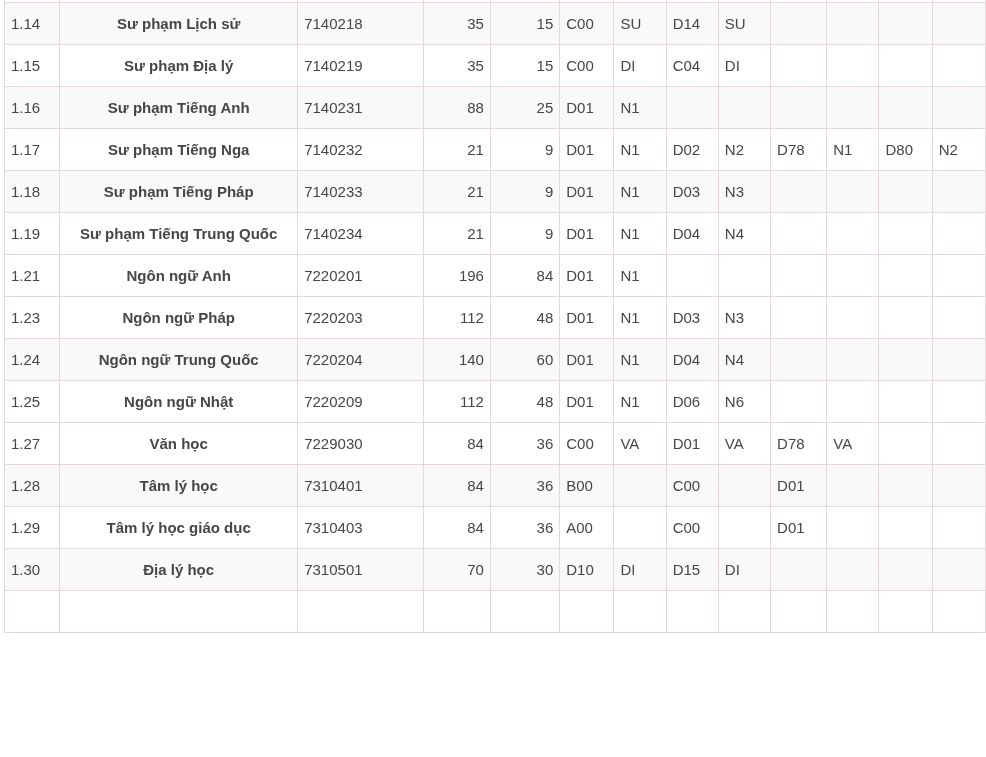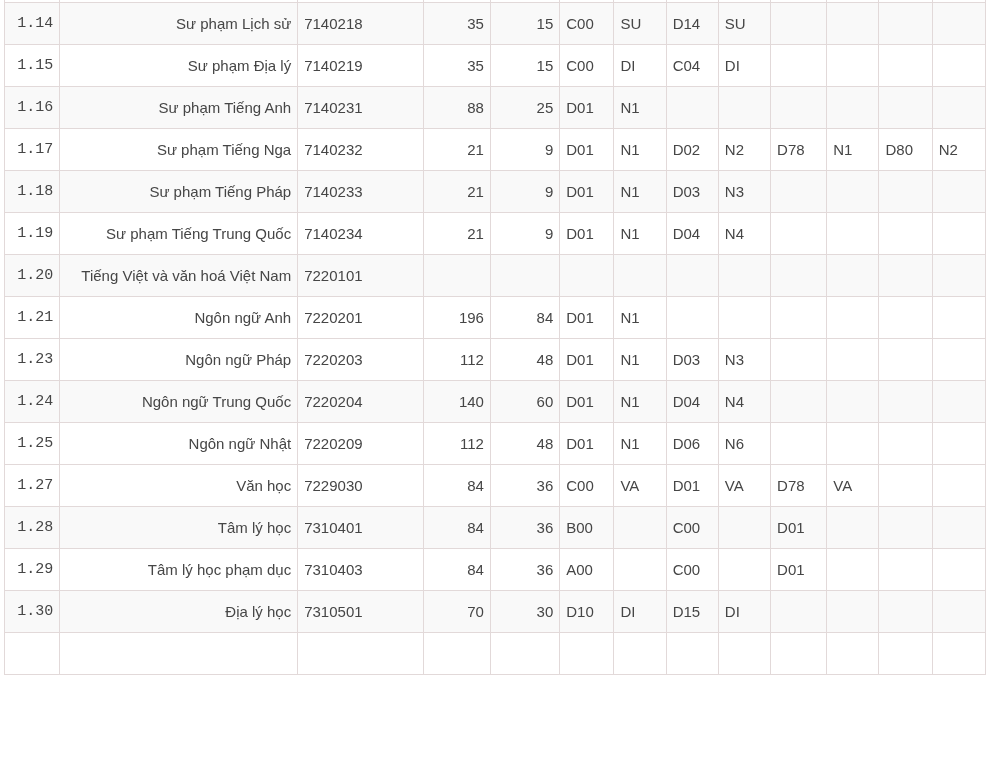--- a/index.html
+++ b/index.html
@@ -55,22 +55,22 @@
   col.c-target { width: 69px; }
   col.c-blk    { width: 54px; }
   col.c-sub    { width: 52px; }
   col.c-blk2   { width: 52px; }
   col.c-sub2   { width: 52px; }
   col.c-blk3   { width: 56px; }
   col.c-sub3   { width: 52px; }
   col.c-blk4   { width: 53px; }
   col.c-sub4   { width: 53px; }
 
-  td.idx    { text-align: right;  padding-right: 8px; font-family: Liberation Mono, monospace; }
-  td.name   { text-align: right;   padding-left: 6px; }
+  td.idx    { text-align: left;  padding-right: 8px; }
+  td.name   { text-align: center;   padding-left: 6px; font-weight: bold; }
   td.code   { text-align: left;   padding-left: 8px; }
   td.num    { text-align: right;  padding-right: 14px; }
   td.blk    { text-align: left;   padding-left: 7px; }
 </style>
 </head>
 <body>
 
 <div id="admissions-table-viewport">
   <div id="admissions-table-scroller">
     <table class="majors-table">
@@ -188,35 +188,20 @@
             <td class="num">9</td>
             <td class="blk">D01</td>
             <td class="blk">N1</td>
             <td class="blk">D04</td>
             <td class="blk">N4</td>
             <td class="blk"></td>
             <td class="blk"></td>
             <td class="blk"></td>
             <td class="blk"></td>
           </tr>
-          <tr class="row-odd">
-            <td class="idx">1.20</td>
-            <td class="name">Tiếng Việt và văn hoá Việt Nam</td>
-            <td class="code">7220101</td>
-            <td class="num"></td>
-            <td class="num"></td>
-            <td class="blk"></td>
-            <td class="blk"></td>
-            <td class="blk"></td>
-            <td class="blk"></td>
-            <td class="blk"></td>
-            <td class="blk"></td>
-            <td class="blk"></td>
-            <td class="blk"></td>
-          </tr>
           <tr class="row-even">
             <td class="idx">1.21</td>
             <td class="name">Ngôn ngữ Anh</td>
             <td class="code">7220201</td>
             <td class="num">196</td>
             <td class="num">84</td>
             <td class="blk">D01</td>
             <td class="blk">N1</td>
             <td class="blk"></td>
             <td class="blk"></td>
@@ -295,21 +280,21 @@
             <td class="blk"></td>
             <td class="blk">C00</td>
             <td class="blk"></td>
             <td class="blk">D01</td>
             <td class="blk"></td>
             <td class="blk"></td>
             <td class="blk"></td>
           </tr>
           <tr class="row-even">
             <td class="idx">1.29</td>
-            <td class="name">Tâm lý học phạm dục</td>
+            <td class="name">Tâm lý học giáo dục</td>
             <td class="code">7310403</td>
             <td class="num">84</td>
             <td class="num">36</td>
             <td class="blk">A00</td>
             <td class="blk"></td>
             <td class="blk">C00</td>
             <td class="blk"></td>
             <td class="blk">D01</td>
             <td class="blk"></td>
             <td class="blk"></td>

